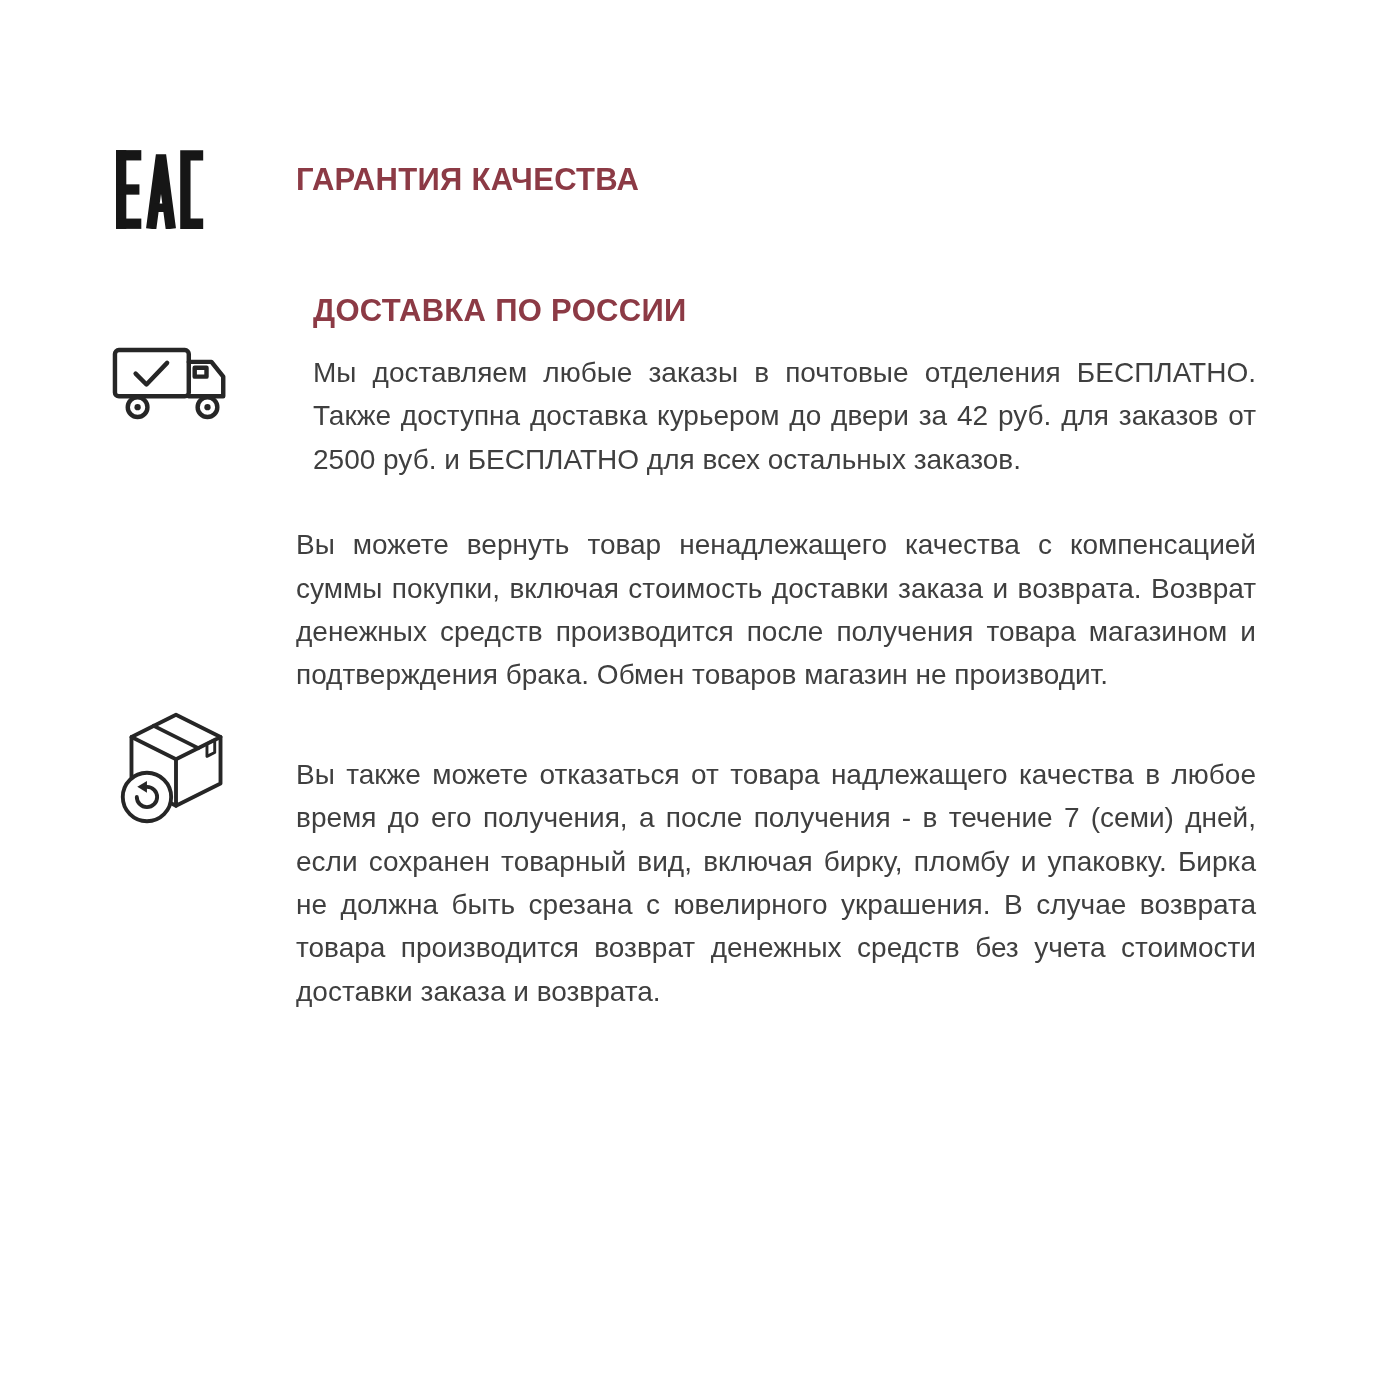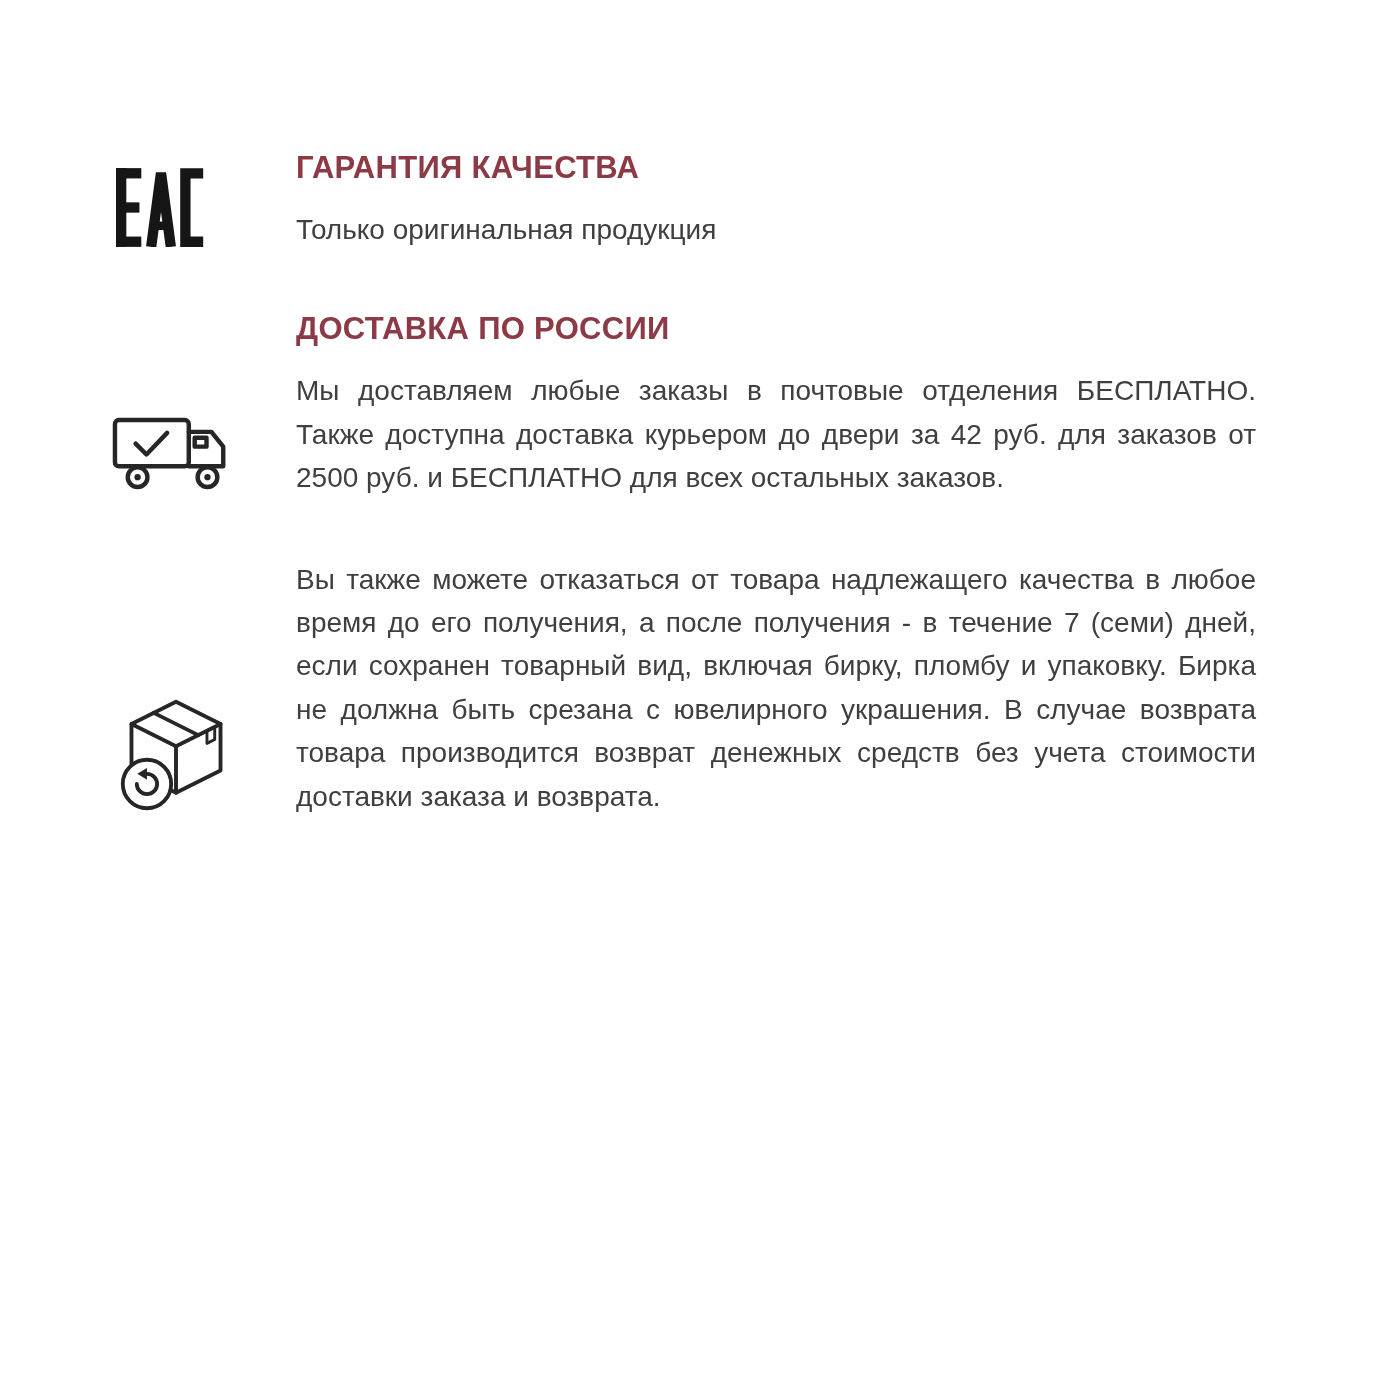--- a/index.html
+++ b/index.html
@@ -13,24 +13,24 @@
     width: 1400px;
     height: 1400px;
     background: #ffffff;
     overflow: hidden;
   }
   .content {
     padding: 148px 144px 0 112px;
   }
   .section {
     display: flex;
-    align-items: flex-end;
+    align-items: center;
   }
   .section-quality  { margin-bottom: 58px; }
-  .section-delivery { margin-bottom: 58px; }
+  .section-delivery { margin-bottom: 42px; gap: 17px; }
   .icon-col {
     flex: 0 0 184px;
     padding-top: 2px;
   }
   .icon-eac { margin-left: 4px; }
   .text-col {
     flex: 1;
     min-width: 0;
   }
   .section-title {
@@ -67,21 +67,20 @@
             <path d="M0 42 H25" stroke-width="11"></path>
             <path d="M0 78.5 H27" stroke-width="11"></path>
             <path d="M37.5 84 L48 5 L58.5 84" stroke-width="11" stroke-linejoin="bevel"></path>
             <path d="M41.5 61.5 H54.5" stroke-width="9"></path>
             <path d="M93 5.5 H74 V78.5 H93" stroke-width="11" stroke-linejoin="miter"></path>
           </g>
         </svg>
       </div>
       <div class="text-col">
         <h2 class="section-title">ГАРАНТИЯ КАЧЕСТВА</h2>
-        <p class="body-text single">Только оригинальная продукция</p>
       </div>
     </section>
 
     <section class="section section-delivery">
       <div class="icon-col">
         <svg viewBox="0 0 128 82" width="126" height="81" aria-hidden="true">
           <g fill="none" stroke="#262626" stroke-width="4.5" stroke-linecap="round" stroke-linejoin="round">
             <rect x="3" y="5" width="75" height="47" rx="4"></rect>
             <path d="M24 29 L35 40 L56 18"></path>
             <path d="M78 17 H101 L113 32 V52 H78"></path>
@@ -112,18 +111,19 @@
             <path d="M20 31 V79 L66 102"></path>
             <path d="M43 19.5 L89 42.5"></path>
             <path d="M98 38 L106 34 L106 47 L98 51 Z" stroke-width="3"></path>
           </g>
           <circle cx="36" cy="93" r="25" fill="#ffffff" stroke="#262626" stroke-width="4"></circle>
           <path d="M25.5 93 A10.5 10.5 0 1 0 36 82.5" fill="none" stroke="#262626" stroke-width="4" stroke-linecap="round"></path>
           <polygon points="36,76.5 36,88.5 26,82.5" fill="#262626"></polygon>
         </svg>
       </div>
       <div class="text-col">
+        <p class="body-text">Вы можете вернуть товар ненадлежащего качества с компенсацией суммы покупки, включая стоимость доставки заказа и возврата. Возврат денежных средств производится после получения товара магазином и подтверждения брака. Обмен товаров магазин не производит.</p>
         <p class="body-text">Вы также можете отказаться от товара надлежащего качества в любое время до его получения, а после получения - в течение 7 (семи) дней, если сохранен товарный вид, включая бирку, пломбу и упаковку. Бирка не должна быть срезана с ювелирного украшения. В случае возврата товара производится возврат денежных средств без учета стоимости доставки заказа и возврата.</p>
       </div>
     </section>
 
   </main>
 </div>
 
 </body></html>

